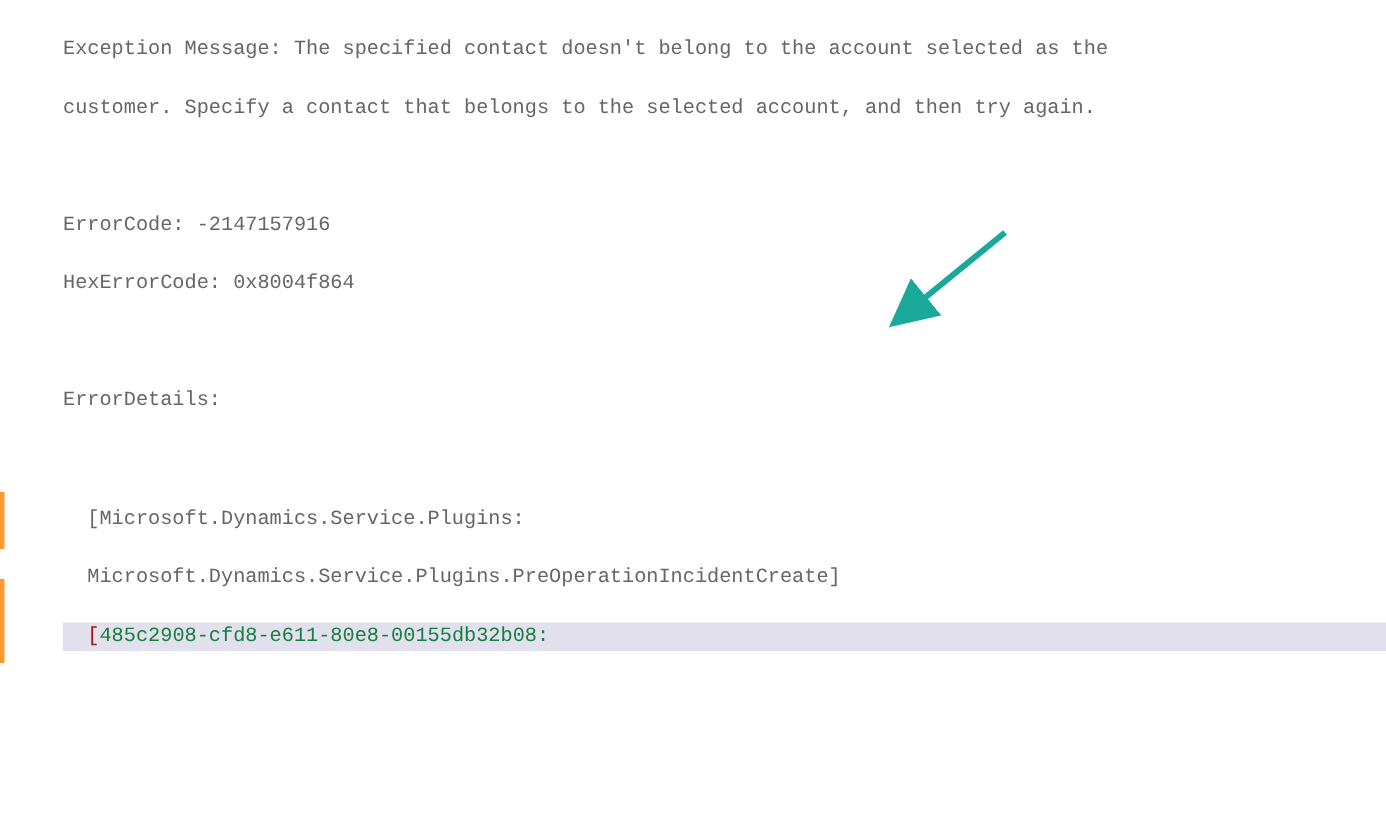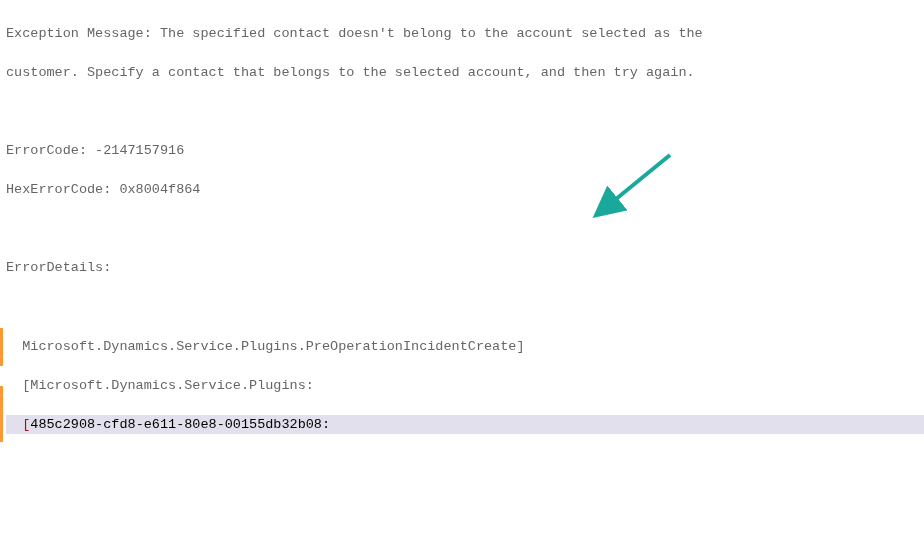--- a/index.html
+++ b/index.html
@@ -13,27 +13,27 @@
     width: 924px;
     height: 560px;
     overflow: hidden;
     position: relative;
   }
   .wrap {
     padding: 4px 0 0 6px;
     white-space: pre-wrap;
     word-break: break-all;
   }
-  .line { display: block; }
+  .line { display: block; margin-left: 36px; }
   .highlight {
     background: #e2e0ec;
   }
   .bracket-open { color: #a31515; }
   .bracket-close { color: #a31515; }
-  .hi-text { color: #000000; }
+  .hi-text { color: #15803d; }
   .orange-bar {
     position: absolute;
     left: 0;
     width: 3px;
     background: #ff9933;
   }
   .ob1 { top: 328px; height: 38px; }
   .ob2 { top: 386px; height: 56px; }
   svg.arrow {
     position: absolute;
@@ -61,22 +61,22 @@
 
 <div class="wrap">
 <span class="line">Exception Message: The specified contact doesn't belong to the account selected as the</span>
 <span class="line">customer. Specify a contact that belongs to the selected account, and then try again.</span>
 <span class="line"> </span>
 <span class="line">ErrorCode: -2147157916</span>
 <span class="line">HexErrorCode: 0x8004f864</span>
 <span class="line"> </span>
 <span class="line">ErrorDetails:</span>
 <span class="line"> </span>
+<span class="line">  [Microsoft.Dynamics.Service.Plugins:</span>
 <span class="line">  Microsoft.Dynamics.Service.Plugins.PreOperationIncidentCreate]</span>
-<span class="line">  [Microsoft.Dynamics.Service.Plugins:</span>
 <span class="line highlight"><span class="bracket-open">  [</span><span class="hi-text">485c2908-cfd8-e611-80e8-00155db32b08:</span></span>
 
 
 
 
 
 
 
 
 

